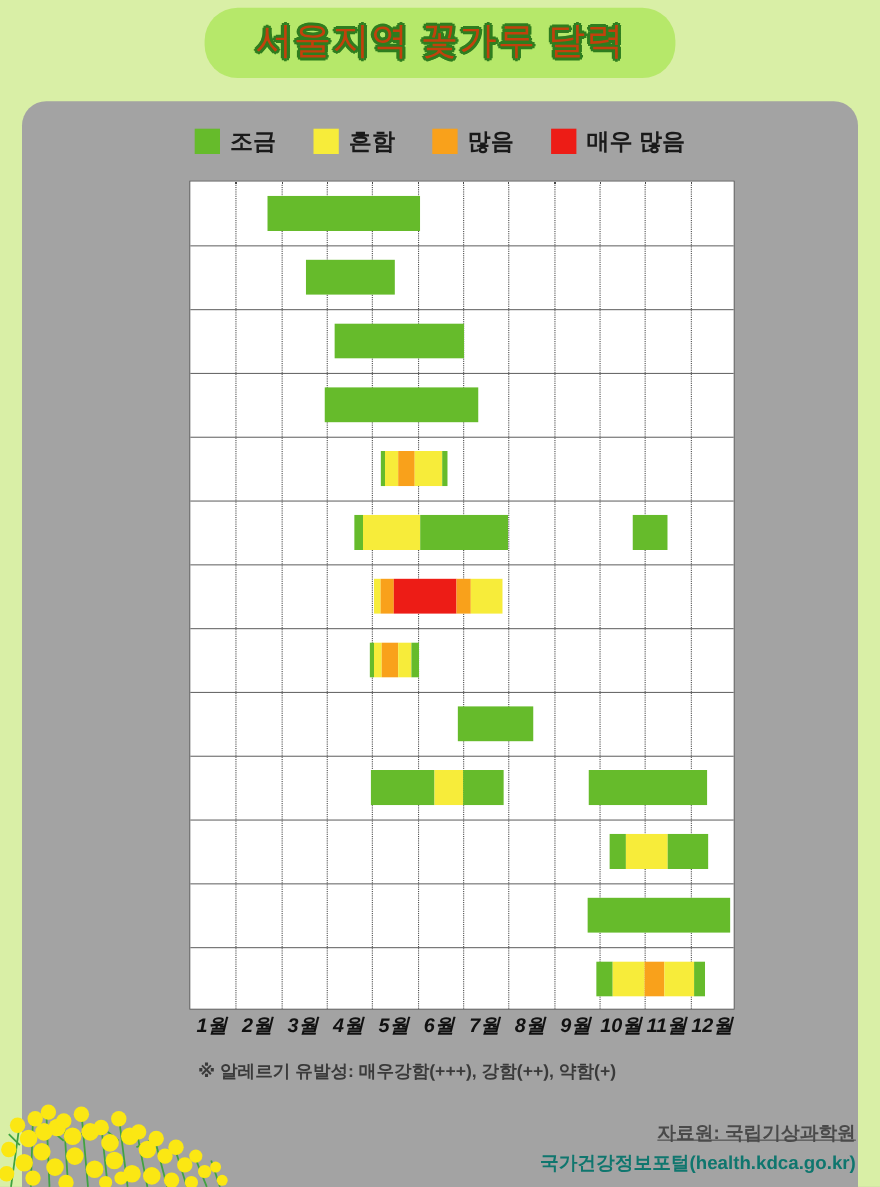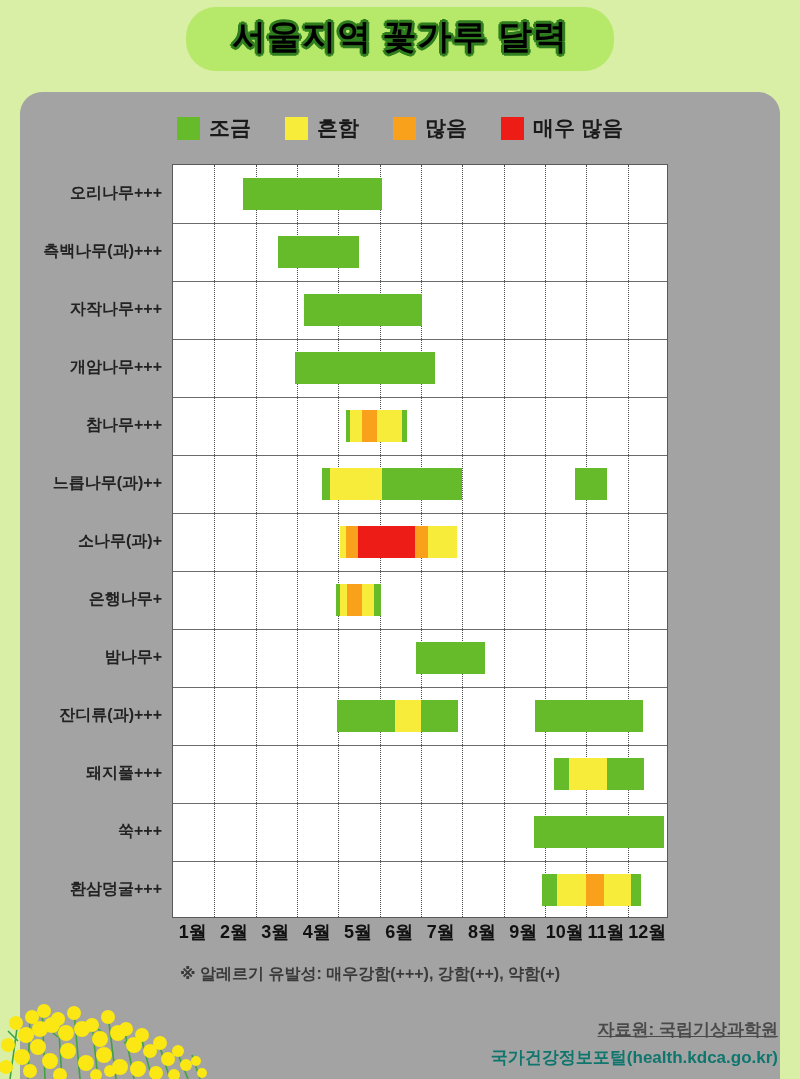--- a/index.html
+++ b/index.html
@@ -27,22 +27,22 @@
     justify-content: center;
   }
   .title-pill {
     background: #b6e86a;
     border-radius: 30px;
     padding: 7px 46px 11px 46px;
     display: inline-block;
   }
   .title-text {
     font-size: 34px;
-    font-weight: bold;
-    color: #000000;
+    font-weight: normal;
+    color: #c2410c;
     letter-spacing: 1px;
     text-shadow:
       -2px -2px 0 #2f7d1f, 2px -2px 0 #2f7d1f,
       -2px 2px 0 #2f7d1f, 2px 2px 0 #2f7d1f,
       -3px 0 0 #2f7d1f, 3px 0 0 #2f7d1f,
       0 -3px 0 #2f7d1f, 0 3px 0 #2f7d1f;
     white-space: nowrap;
   }
 
   
@@ -144,20 +144,21 @@
     height: 100%;
   }
 
   
   .xaxis {
     position: absolute;
     left: 152px;
     top: 756px;
     width: 496px;
     height: 30px;
+    font-style: italic;
   }
   .xtick {
     position: absolute;
     top: 0;
     font-size: 18px;
     font-weight: bold;
     color: #111111;
     transform: translateX(-50%);
     white-space: nowrap;
   }
@@ -221,35 +222,20 @@
         <span class="legend-swatch" style="background: rgb(249, 161, 27);"></span>
         <span class="legend-label">많음</span>
       </div>
       <div class="legend-item">
         <span class="legend-swatch" style="background: rgb(237, 28, 22);"></span>
         <span class="legend-label">매우 많음</span>
       </div>
     </div>
 
   <div class="chart">
-    <div class="row-labels" id="row-labels">
-        <div class="row-label" style="top: 19px;">오리나무+++</div>
-        <div class="row-label" style="top: 77px;">측백나무(과)+++</div>
-        <div class="row-label" style="top: 135px;">자작나무+++</div>
-        <div class="row-label" style="top: 193px;">개암나무+++</div>
-        <div class="row-label" style="top: 251px;">참나무+++</div>
-        <div class="row-label" style="top: 309px;">느릅나무(과)++</div>
-        <div class="row-label" style="top: 367px;">소나무(과)+</div>
-        <div class="row-label" style="top: 425px;">은행나무+</div>
-        <div class="row-label" style="top: 483px;">밤나무+</div>
-        <div class="row-label" style="top: 541px;">잔디류(과)+++</div>
-        <div class="row-label" style="top: 599px;">돼지풀+++</div>
-        <div class="row-label" style="top: 657px;">쑥+++</div>
-        <div class="row-label" style="top: 715px;">환삼덩굴+++</div>
-      </div>
     <div class="plot" id="plot">
         <div class="hline" style="top: 58px;"></div>
         <div class="hline" style="top: 116px;"></div>
         <div class="hline" style="top: 174px;"></div>
         <div class="hline" style="top: 232px;"></div>
         <div class="hline" style="top: 290px;"></div>
         <div class="hline" style="top: 348px;"></div>
         <div class="hline" style="top: 406px;"></div>
         <div class="hline" style="top: 464px;"></div>
         <div class="hline" style="top: 522px;"></div>

